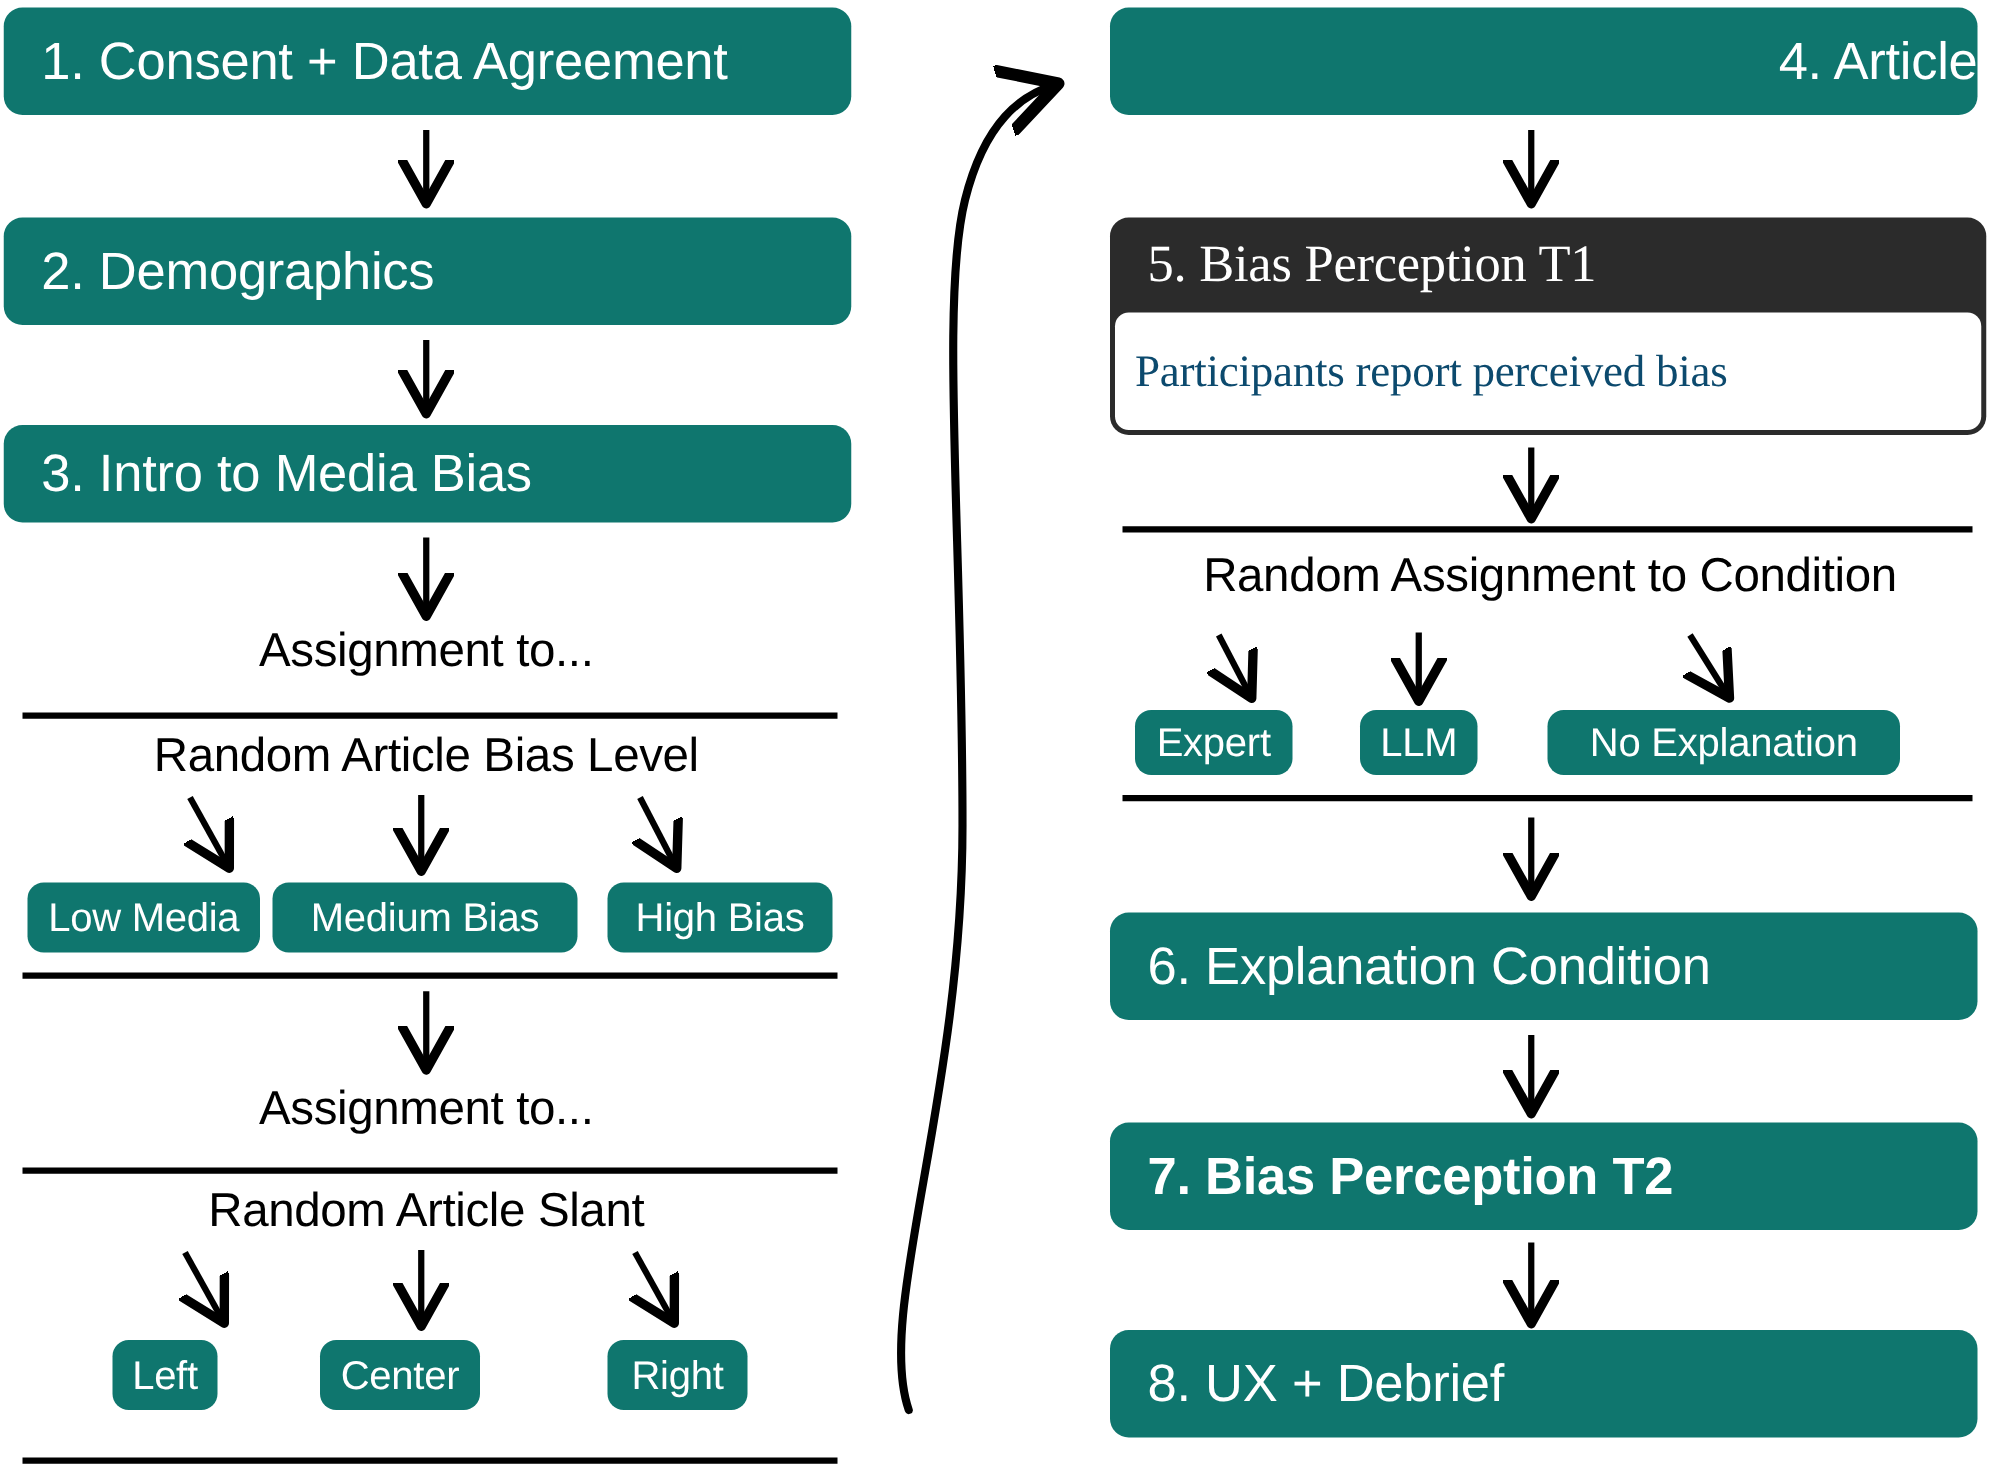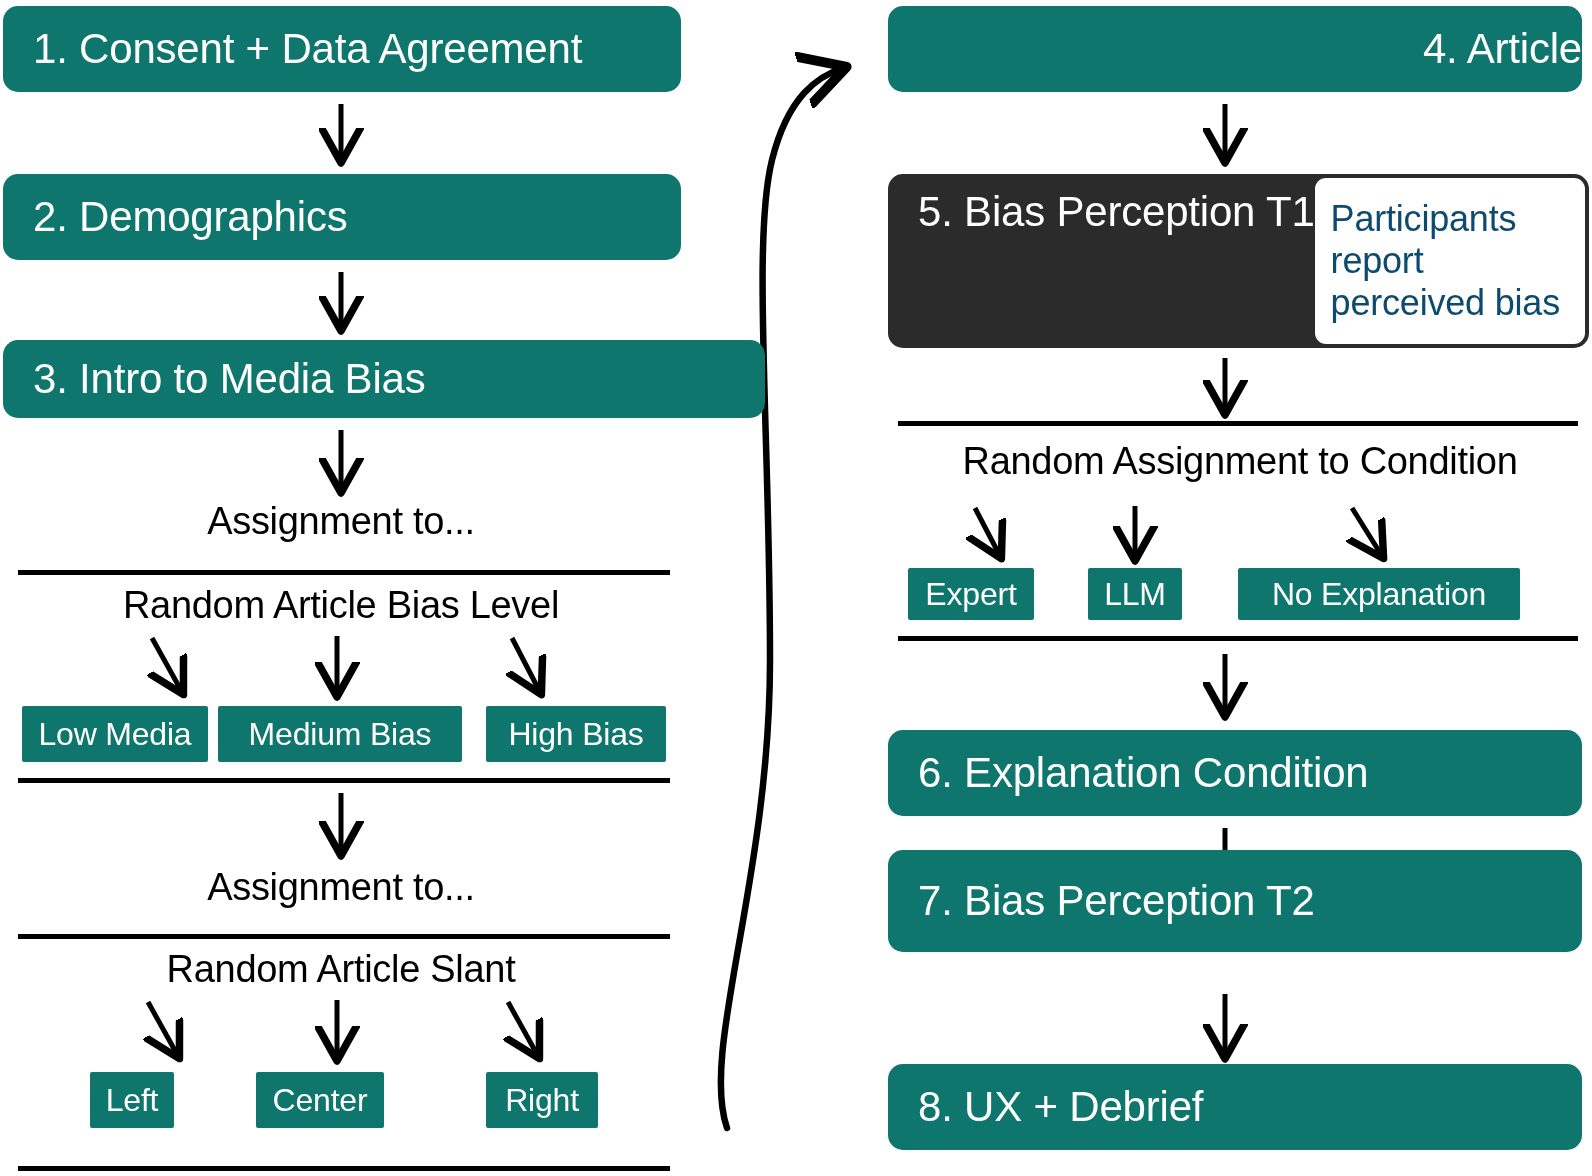--- a/index.html
+++ b/index.html
@@ -28,35 +28,36 @@
     display: flex;
     align-items: center;
     box-sizing: border-box;
   }
   .node.big {
     font-size: 42px;
     padding-left: 30px;
     letter-spacing: -0.2px;
   }
   .node.pill {
-    border-radius: 2px;
+    border-radius: 13px;
     font-size: 32px;
     justify-content: center;
     letter-spacing: -0.2px;
   }
 
   
   .compound {
     position: absolute;
     background: #2b2b2b;
     border-radius: 15px;
     box-sizing: border-box;
     padding: 4px;
     display: flex;
-    flex-direction: row;
+    flex-direction: column;
+    font-family: Liberation Serif, serif;
   }
   .compound-title {
     color: #ffffff;
     font-size: 42px;
     padding: 10px 0 14px 26px;
     letter-spacing: -0.2px;
   }
   .compound-sub {
     flex: 1;
     background: #ffffff;
@@ -147,21 +148,21 @@
   </svg>
 
   <div class="node big" style="left:3px; top:6px; width:678px; height:86px;">
     <span>1. Consent + Data Agreement</span>
   </div>
 
   <div class="node big" style="left:3px; top:174px; width:678px; height:86px;">
     <span>2. Demographics</span>
   </div>
 
-  <div class="node big" style="left:3px; top:340px; width:762px; height:78px;">
+  <div class="node big" style="left:3px; top:340px; width:678px; height:78px;">
     <span>3. Intro to Media Bias</span>
   </div>
 
   <div class="label ctr" style="left:0px; top:500px; width:682px;">Assignment to...</div>
 
   <div class="rule" style="left:18px; top:570px; width:652px;"></div>
 
   <div class="label ctr" style="left:0px; top:584px; width:682px;">Random Article Bias Level</div>
 
   <div class="node pill" style="left:22px; top:706px; width:186px; height:56px;">
@@ -216,21 +217,21 @@
   <div class="node pill" style="left:1238px; top:568px; width:282px; height:52px;">
     <span>No Explanation</span>
   </div>
 
   <div class="rule" style="left:898px; top:636px; width:680px;"></div>
 
   <div class="node big" style="left:888px; top:730px; width:694px; height:86px;">
     <span>6. Explanation Condition</span>
   </div>
 
-  <div class="node big" style="left:888px; top:850px; width:694px; height:102px;">
+  <div class="node big" style="left:888px; top:898px; width:694px; height:86px;font-weight:bold;">
     <span>7. Bias Perception T2</span>
   </div>
 
   <div class="node big" style="left:888px; top:1064px; width:694px; height:86px;">
     <span>8. UX + Debrief</span>
   </div>
 
 </div>
 
 </body></html>

